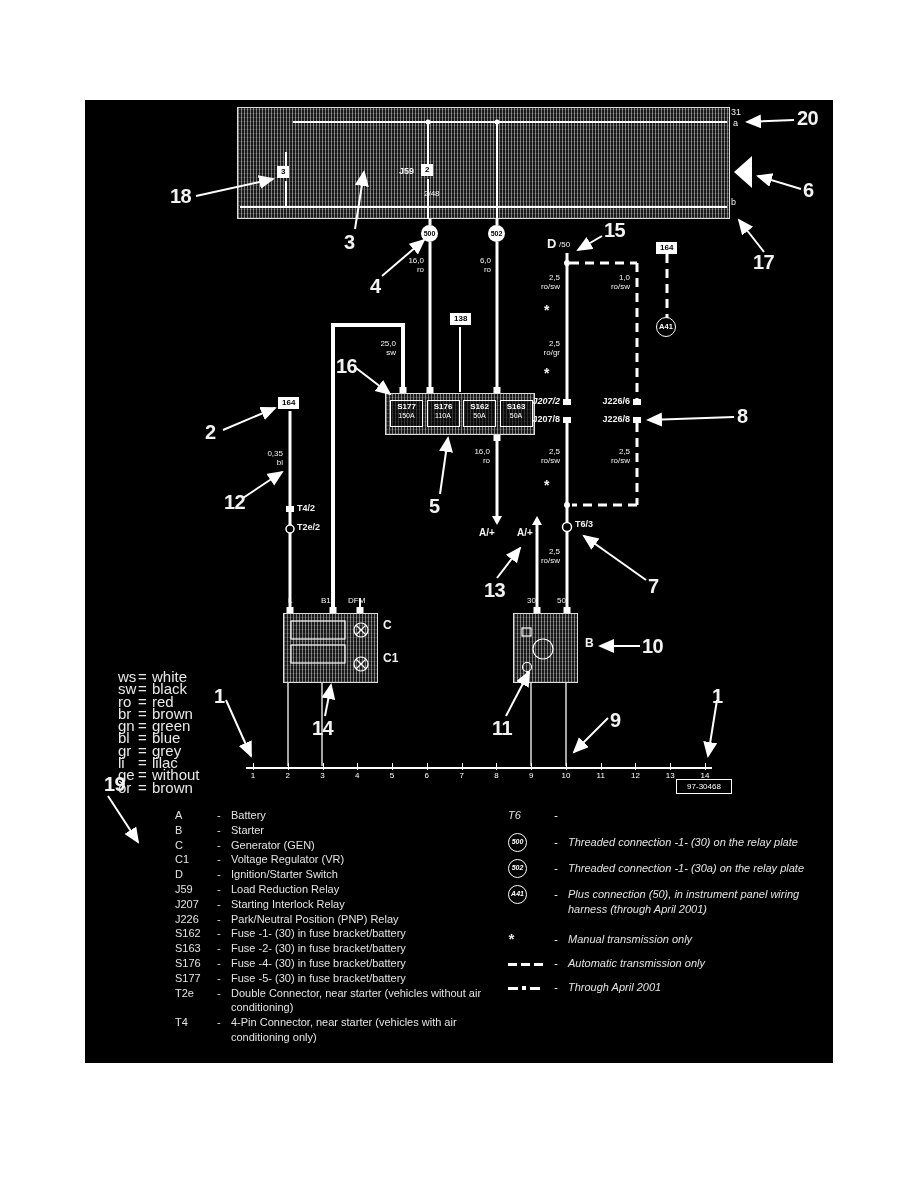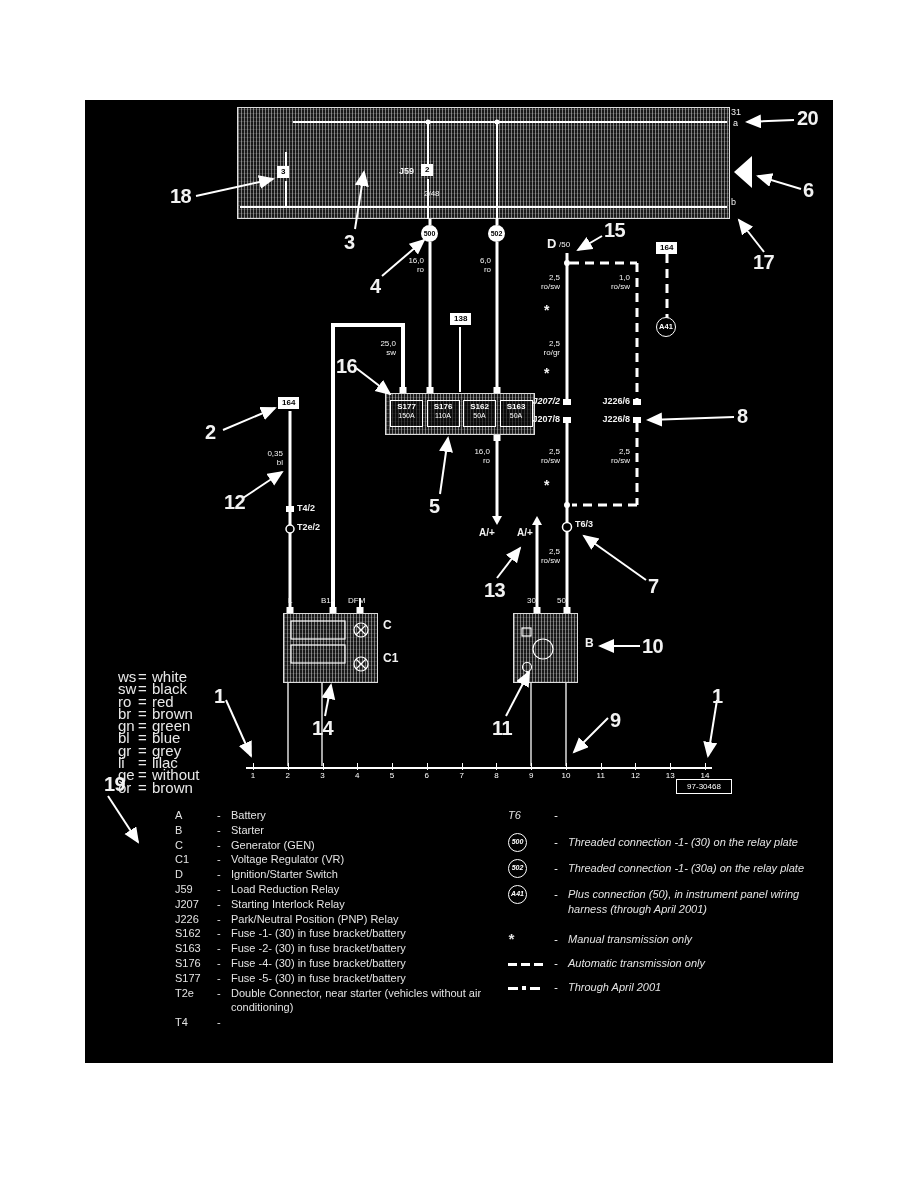--- a/index.html
+++ b/index.html
@@ -305,20 +305,21 @@
         <span>Fuse -5- (30) in fuse bracket/battery</span>
       </div>
       <div class="lrow">
         <span>T2e</span>
         <span>-</span>
         <span>Double Connector, near starter (vehicles without air conditioning)</span>
       </div>
       <div class="lrow">
         <span>T4</span>
         <span>-</span>
+        <span>4-Pin Connector, near starter (vehicles with air conditioning only)</span>
       </div>
     </div>
   <div id="legend-right">
       <div class="lrow mb12">
         <span>T6</span>
         <span>-</span>
       </div>
       <div class="lrow mb9">
         <span class="lcirc">500</span>
         <span>-</span>

